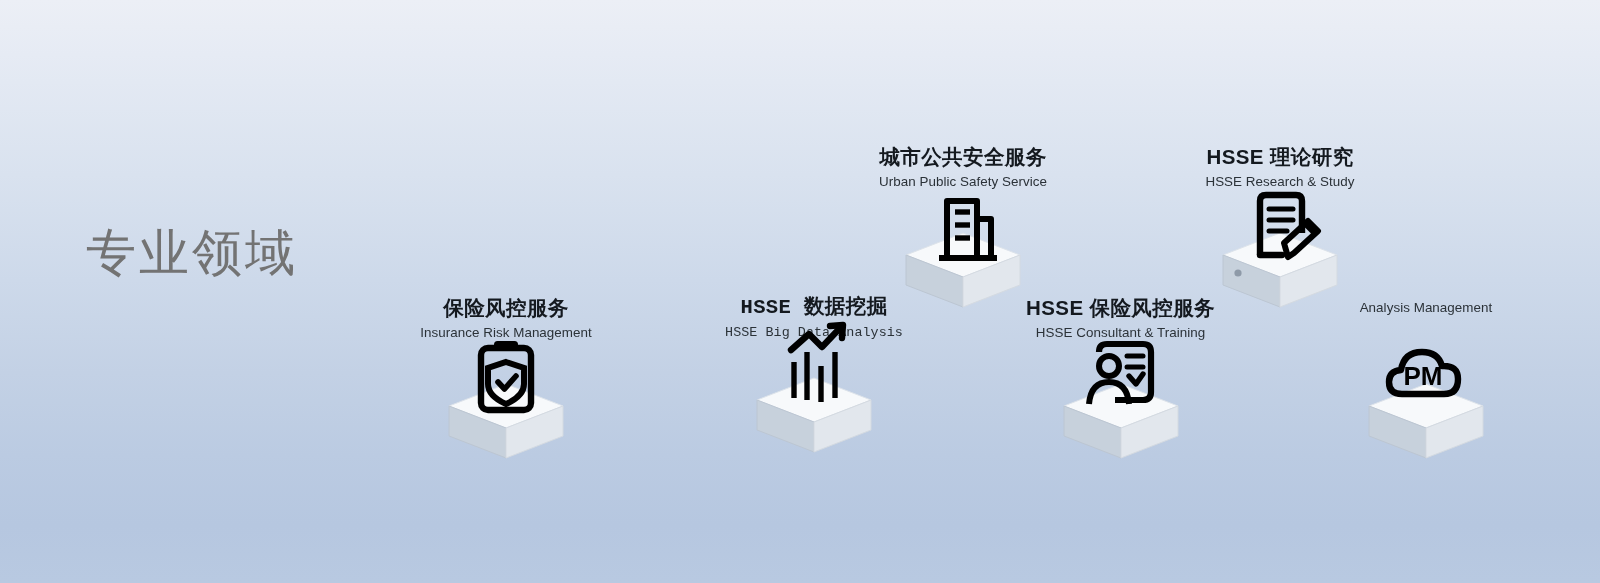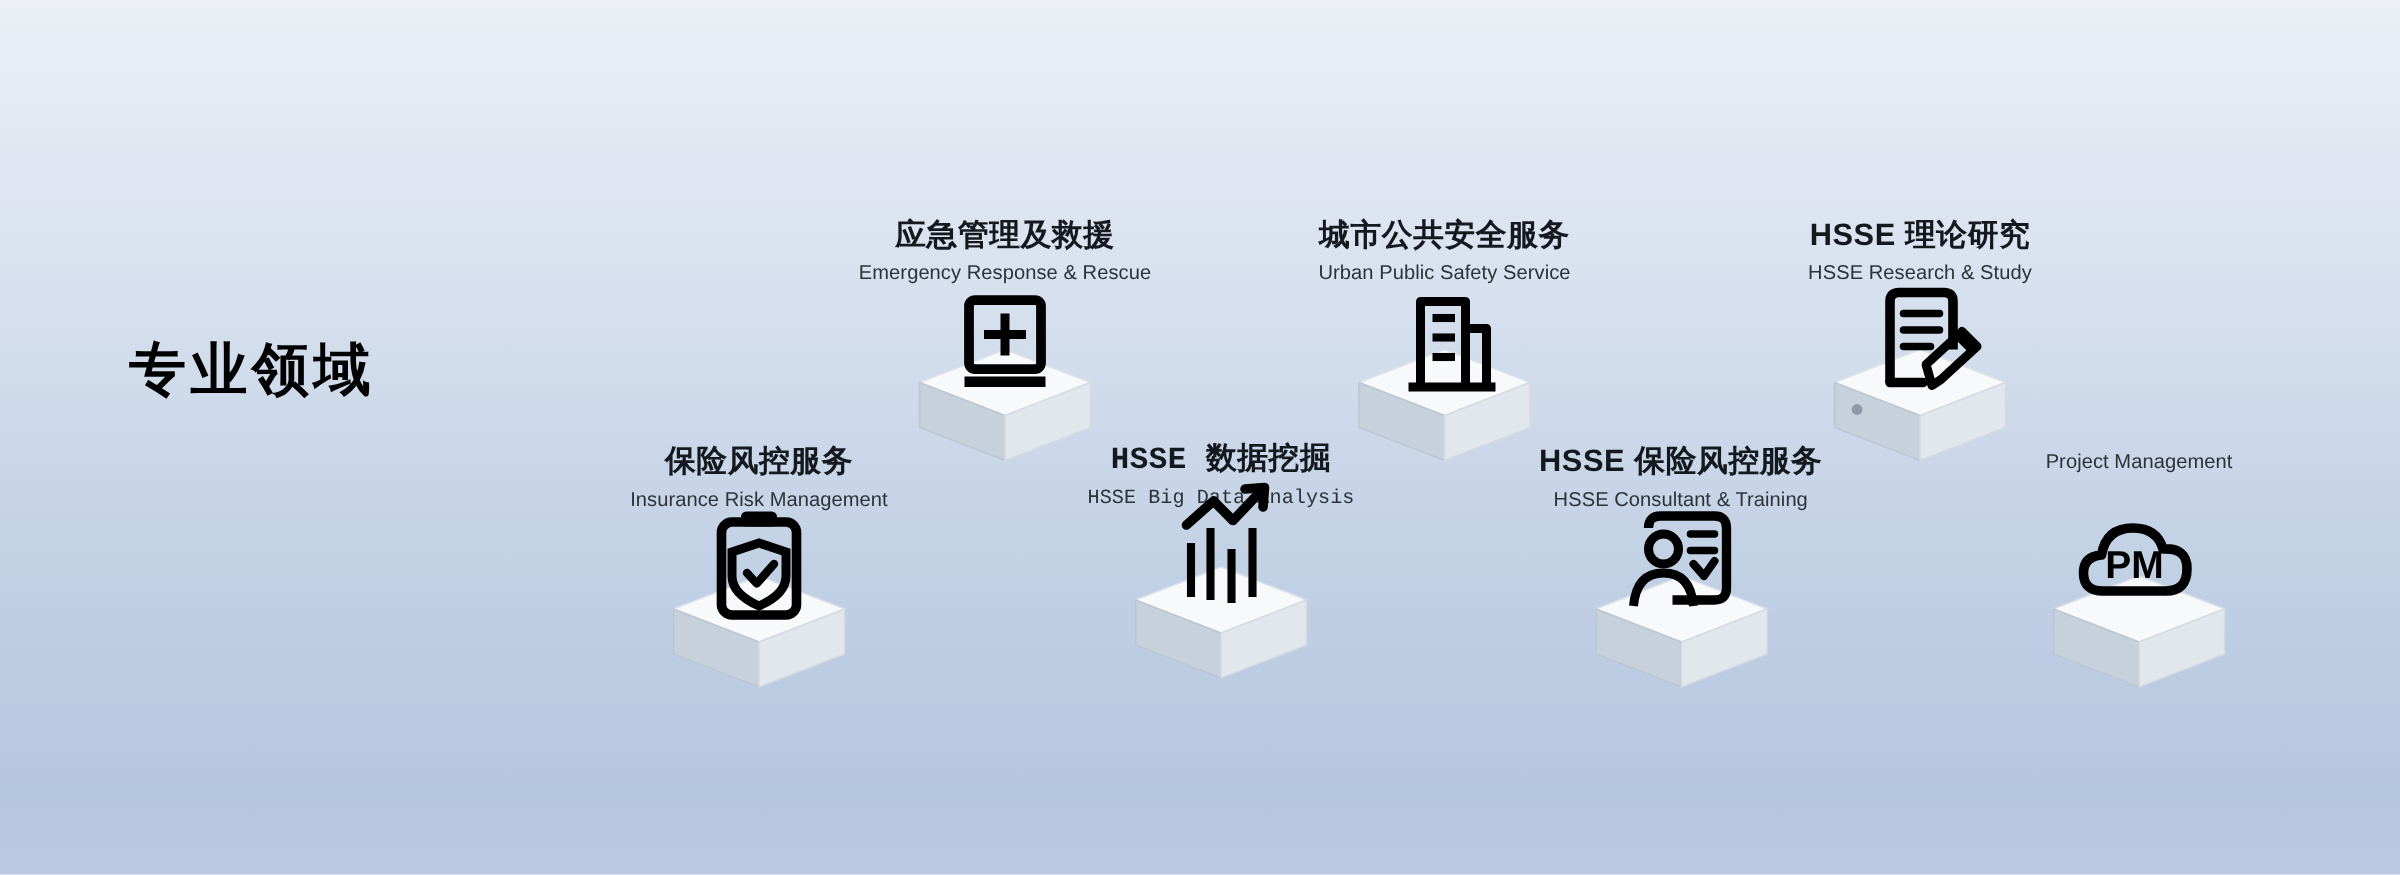--- a/index.html
+++ b/index.html
@@ -18,24 +18,24 @@
     overflow:hidden;
     position:relative;
   }
 
   #stage { position:absolute; inset:0; }
 
   
   .page-title{
     position:absolute;
     left:86px; top:228px;
-    font-size:38px;
-    font-weight:bold;
+    font-size:50px;
+    font-weight:normal;
     letter-spacing:3px;
-    color:#000000;
+    color:#737373;
     line-height:1;
     white-space:nowrap;
   }
 
   
   .item{ position:absolute; }
   .labels{ text-align:center; white-space:nowrap; }
   .label-cn{
     font-size:20.5px;
     font-weight:bold;
@@ -58,43 +58,20 @@
   .pedestal{ z-index:1; }
   .glyph{ z-index:2; }
 </style>
 </head>
 <body>
 
 <div id="stage">
 
   <div class="page-title">专业领域</div>
 
-  <div class="item" style="left:545px; top:145px;">
-    <div class="labels" style="width:250px;">
-      <div class="label-cn">应急管理及救援</div>
-      <div class="label-en">Emergency Response &amp; Rescue</div>
-    </div>
-    <div class="tile" style="position:absolute; left:57px; top:58px;">
-      <svg class="pedestal" width="136" height="120" viewBox="0 0 136 120">
-        <polygon points="68,30 125,52 68,74 11,52" fill="#f7f9fb" stroke="#dde3ea" stroke-width="1"></polygon>
-        <polygon points="11,52 68,74 68,104 11,82" fill="#c7d1dc" stroke="#bcc6d2" stroke-width="1"></polygon>
-        <polygon points="125,52 68,74 68,104 125,82" fill="#e2e7ed" stroke="#d4dae1" stroke-width="1"></polygon>
-      </svg>
-      <svg class="glyph" width="136" height="120" viewBox="0 0 136 120">
-        <g fill="none" stroke="#000" stroke-width="6.5" stroke-linejoin="round">
-          <rect x="44" y="-3" width="48" height="46" rx="4"></rect>
-        </g>
-        <g stroke="#000" stroke-width="6" stroke-linecap="square">
-          <line x1="68" y1="9" x2="68" y2="31"></line>
-          <line x1="57" y1="20" x2="79" y2="20"></line>
-        </g>
-        <rect x="41" y="48" width="54" height="7" fill="#000"></rect>
-      </svg>
-    </div>
-  </div>
 
   <div class="item" style="left:853px; top:145px;">
     <div class="labels" style="width:220px;">
       <div class="label-cn">城市公共安全服务</div>
       <div class="label-en">Urban Public Safety Service</div>
     </div>
     <div class="tile" style="position:absolute; left:42px; top:58px;">
       <svg class="pedestal" width="136" height="120" viewBox="0 0 136 120">
         <polygon points="68,30 125,52 68,74 11,52" fill="#f7f9fb" stroke="#dde3ea" stroke-width="1"></polygon>
         <polygon points="11,52 68,74 68,104 11,82" fill="#c7d1dc" stroke="#bcc6d2" stroke-width="1"></polygon>
@@ -206,21 +183,21 @@
         </g>
         <circle cx="56" cy="12" r="10" fill="none" stroke="#000" stroke-width="6"></circle>
         <path d="M36 50 Q38 28 56 28 Q74 28 76 50" fill="none" stroke="#000" stroke-width="6" stroke-linejoin="round"></path>
         <path d="M76 22 L83 30 L90 20" fill="none" stroke="#000" stroke-width="5.4" stroke-linecap="round" stroke-linejoin="round"></path>
       </svg>
     </div>
   </div>
 
   <div class="item" style="left:1340px; top:296px;">
     <div class="labels" style="width:172px;">
-      <div class="label-en">Project Management</div>
+      <div class="label-en">Analysis Management</div>
     </div>
     <div class="tile" style="position:absolute; left:18px; top:58px;">
       <svg class="pedestal" width="136" height="120" viewBox="0 0 136 120">
         <polygon points="68,30 125,52 68,74 11,52" fill="#f7f9fb" stroke="#dde3ea" stroke-width="1"></polygon>
         <polygon points="11,52 68,74 68,104 11,82" fill="#c7d1dc" stroke="#bcc6d2" stroke-width="1"></polygon>
         <polygon points="125,52 68,74 68,104 125,82" fill="#e2e7ed" stroke="#d4dae1" stroke-width="1"></polygon>
       </svg>
       <svg class="glyph" width="136" height="120" viewBox="0 0 136 120">
         <path d="M44 40 Q31 40 31 28 Q31 17 43 16 Q46 -2 64 -2 Q80 -2 84 12
                  Q100 11 100 25 Q100 40 86 40 Z" fill="none" stroke="#000" stroke-width="6.4" stroke-linejoin="round"></path>

